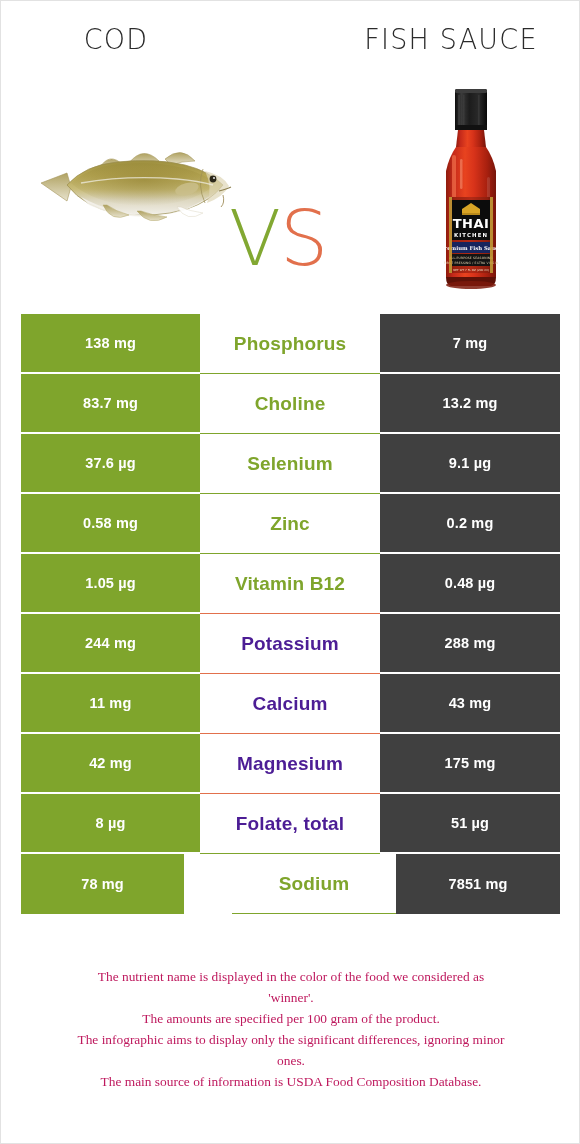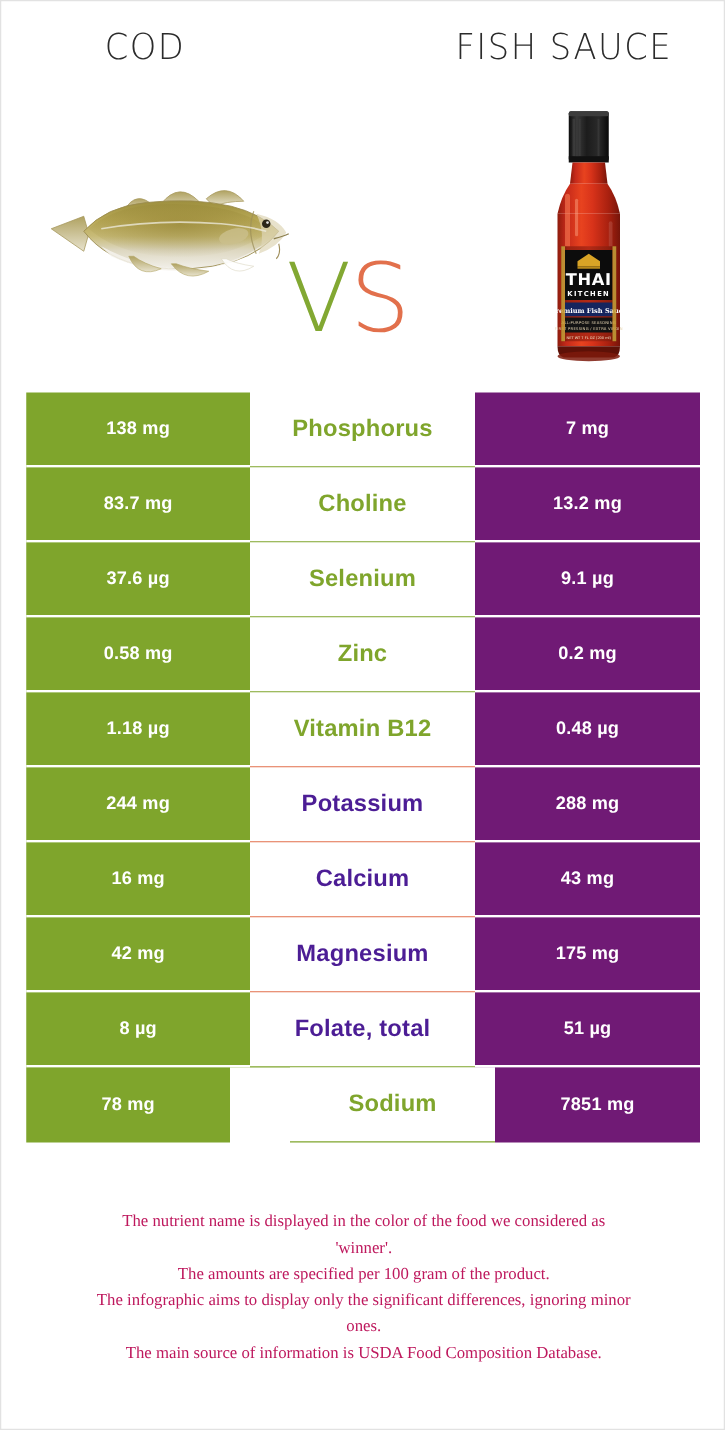--- a/index.html
+++ b/index.html
@@ -111,21 +111,21 @@
     background: #7fa52c;
     color: #ffffff;
     border-bottom: 2px solid #ffffff;
   }
   .cell-mid {
     width: 180px;
     background: #ffffff;
   }
   .cell-right {
     width: 180px;
-    background: #701a75;
+    background: #404040;
     color: #ffffff;
     border-bottom: 2px solid #ffffff;
   }
   .row:last-child .cell-left,
   .row:last-child .cell-right { border-bottom: none; }
 
   .cell-mid .lbl {
     font-size: 19px;
     font-weight: bold;
     letter-spacing: .15px;
@@ -312,35 +312,35 @@
         <div class="cell cell-right">9.1 µg</div>
       </div>
       <div class="row">
         <div class="cell cell-left">0.58 mg</div>
         <div class="cell cell-mid" style="border-bottom: 1px solid rgb(127, 165, 44);">
           <span class="lbl win-green">Zinc</span>
         </div>
         <div class="cell cell-right">0.2 mg</div>
       </div>
       <div class="row">
-        <div class="cell cell-left">1.18 µg</div>
+        <div class="cell cell-left">1.05 µg</div>
         <div class="cell cell-mid" style="border-bottom: 1px solid rgb(226, 112, 76);">
           <span class="lbl win-green">Vitamin B12</span>
         </div>
         <div class="cell cell-right">0.48 µg</div>
       </div>
       <div class="row">
         <div class="cell cell-left">244 mg</div>
         <div class="cell cell-mid" style="border-bottom: 1px solid rgb(226, 112, 76);">
           <span class="lbl win-orange">Potassium</span>
         </div>
         <div class="cell cell-right">288 mg</div>
       </div>
       <div class="row">
-        <div class="cell cell-left">16 mg</div>
+        <div class="cell cell-left">11 mg</div>
         <div class="cell cell-mid" style="border-bottom: 1px solid rgb(226, 112, 76); text-align: right;">
           <span class="lbl win-orange">Calcium</span>
         </div>
         <div class="cell cell-right">43 mg</div>
       </div>
       <div class="row">
         <div class="cell cell-left">42 mg</div>
         <div class="cell cell-mid" style="border-bottom: 1px solid rgb(226, 112, 76);">
           <span class="lbl win-orange">Magnesium</span>
         </div>

